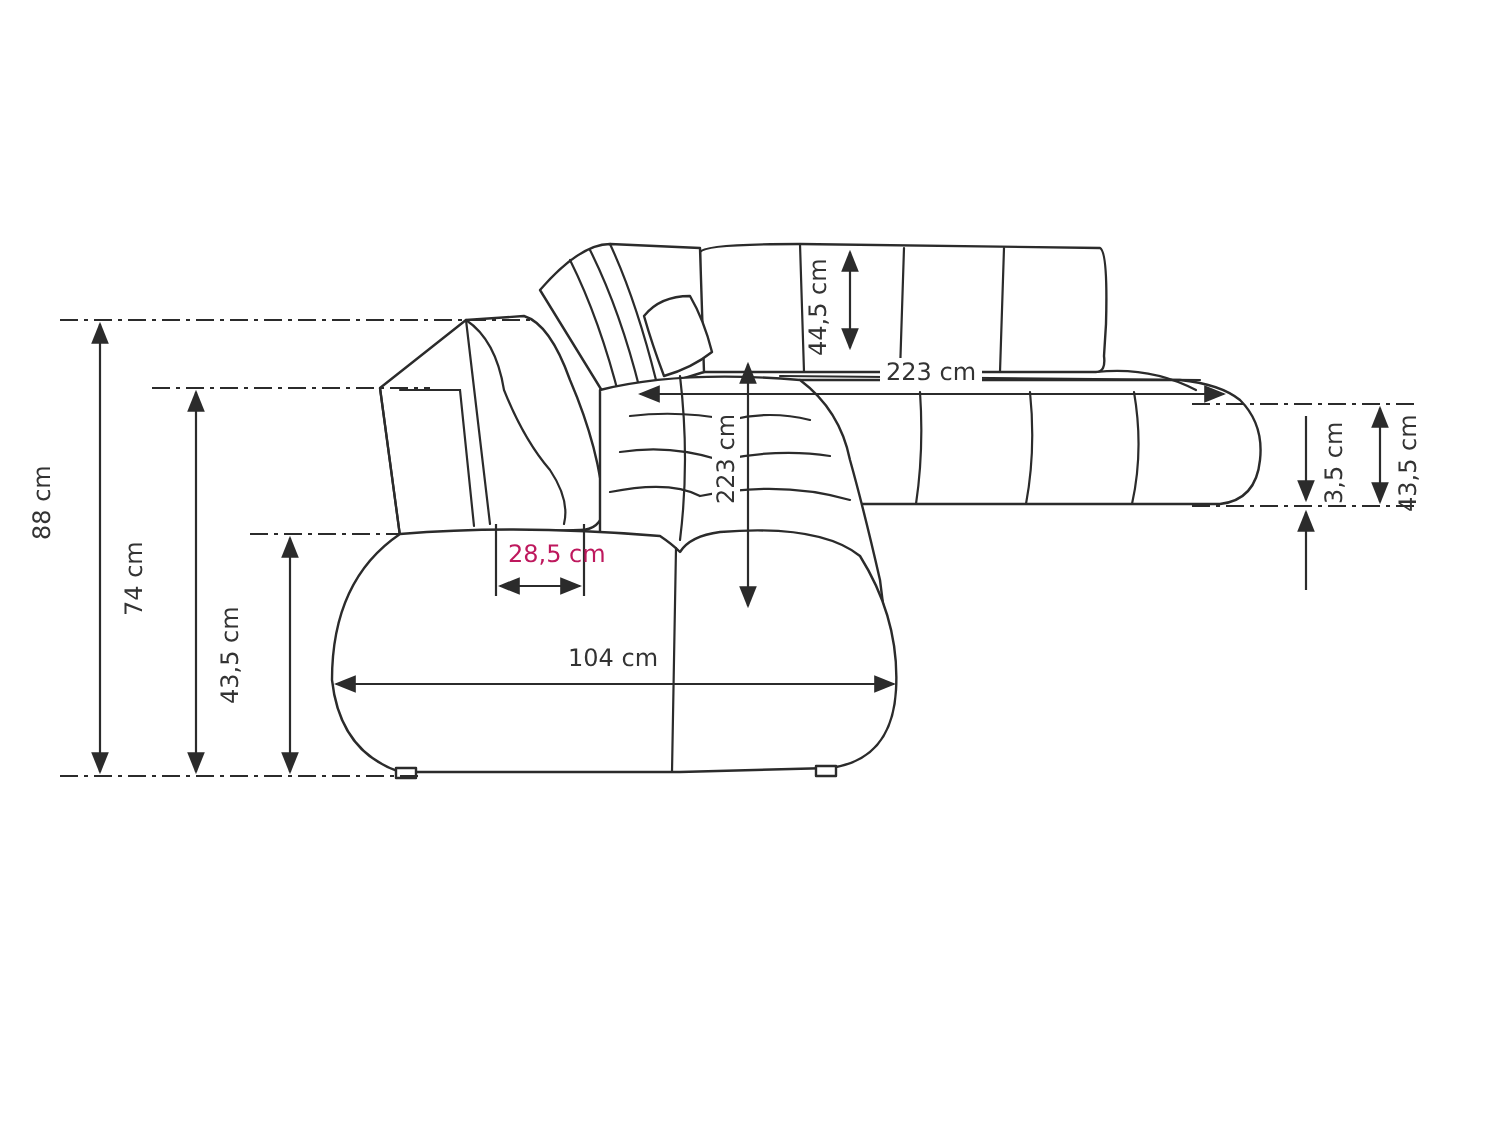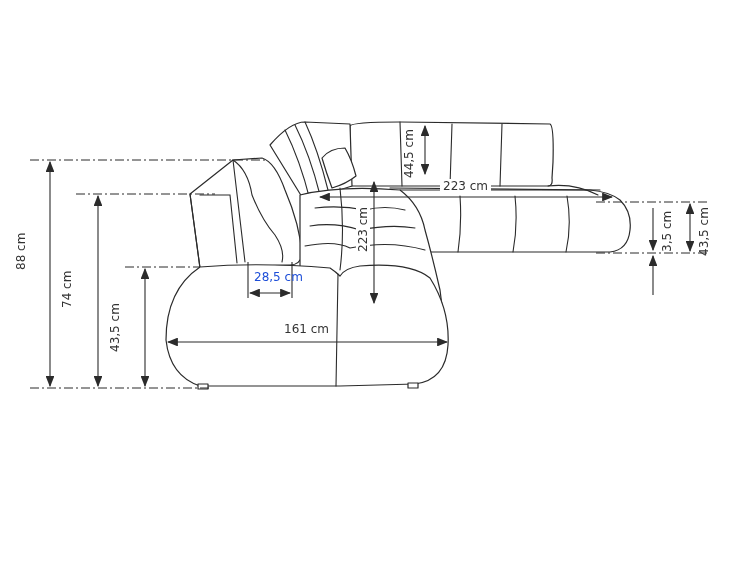--- a/index.html
+++ b/index.html
@@ -76,19 +76,19 @@
     <line class="dim" x1="374" y1="182" x2="374" y2="303" marker-start="url(#ah)" marker-end="url(#ah)"></line>
     <line class="dim" x1="653" y1="208" x2="653" y2="250" marker-end="url(#ah)"></line>
     <line class="dim" x1="653" y1="295" x2="653" y2="256" marker-end="url(#ah)"></line>
     <line class="dim" x1="690" y1="204" x2="690" y2="251" marker-start="url(#ah)" marker-end="url(#ah)"></line>
   </g>
 </svg>
 
 <div style="position:absolute;left:14px;top:270px;font-size:12px;color:#333;transform:rotate(-90deg);transform-origin:left top;white-space:nowrap;">88 cm</div>
 <div style="position:absolute;left:60px;top:308px;font-size:12px;color:#333;transform:rotate(-90deg);transform-origin:left top;white-space:nowrap;">74 cm</div>
 <div style="position:absolute;left:108px;top:352px;font-size:12px;color:#333;transform:rotate(-90deg);transform-origin:left top;white-space:nowrap;">43,5 cm</div>
-<div style="position:absolute;left:254px;top:270px;font-size:12px;color:#1d4ed8;white-space:nowrap;">28,5 cm</div>
-<div style="position:absolute;left:284px;top:322px;font-size:12px;color:#333;white-space:nowrap;">161 cm</div>
+<div style="position:absolute;left:254px;top:270px;font-size:12px;color:#be185d;white-space:nowrap;">28,5 cm</div>
+<div style="position:absolute;left:284px;top:322px;font-size:12px;color:#333;white-space:nowrap;">104 cm</div>
 <div style="position:absolute;left:402px;top:178px;font-size:12px;color:#333;transform:rotate(-90deg);transform-origin:left top;white-space:nowrap;">44,5 cm</div>
 <div style="position:absolute;left:440px;top:179px;font-size:12px;color:#333;background:#fff;padding:0 3px;white-space:nowrap;">223 cm</div>
 <div style="position:absolute;left:356px;top:252px;font-size:12px;color:#333;background:#fff;transform:rotate(-90deg);transform-origin:left top;white-space:nowrap;">223 cm</div>
 <div style="position:absolute;left:660px;top:252px;font-size:12px;color:#333;transform:rotate(-90deg);transform-origin:left top;white-space:nowrap;">3,5 cm</div>
 <div style="position:absolute;left:697px;top:256px;font-size:12px;color:#333;transform:rotate(-90deg);transform-origin:left top;white-space:nowrap;">43,5 cm</div>
 
 </body></html>

